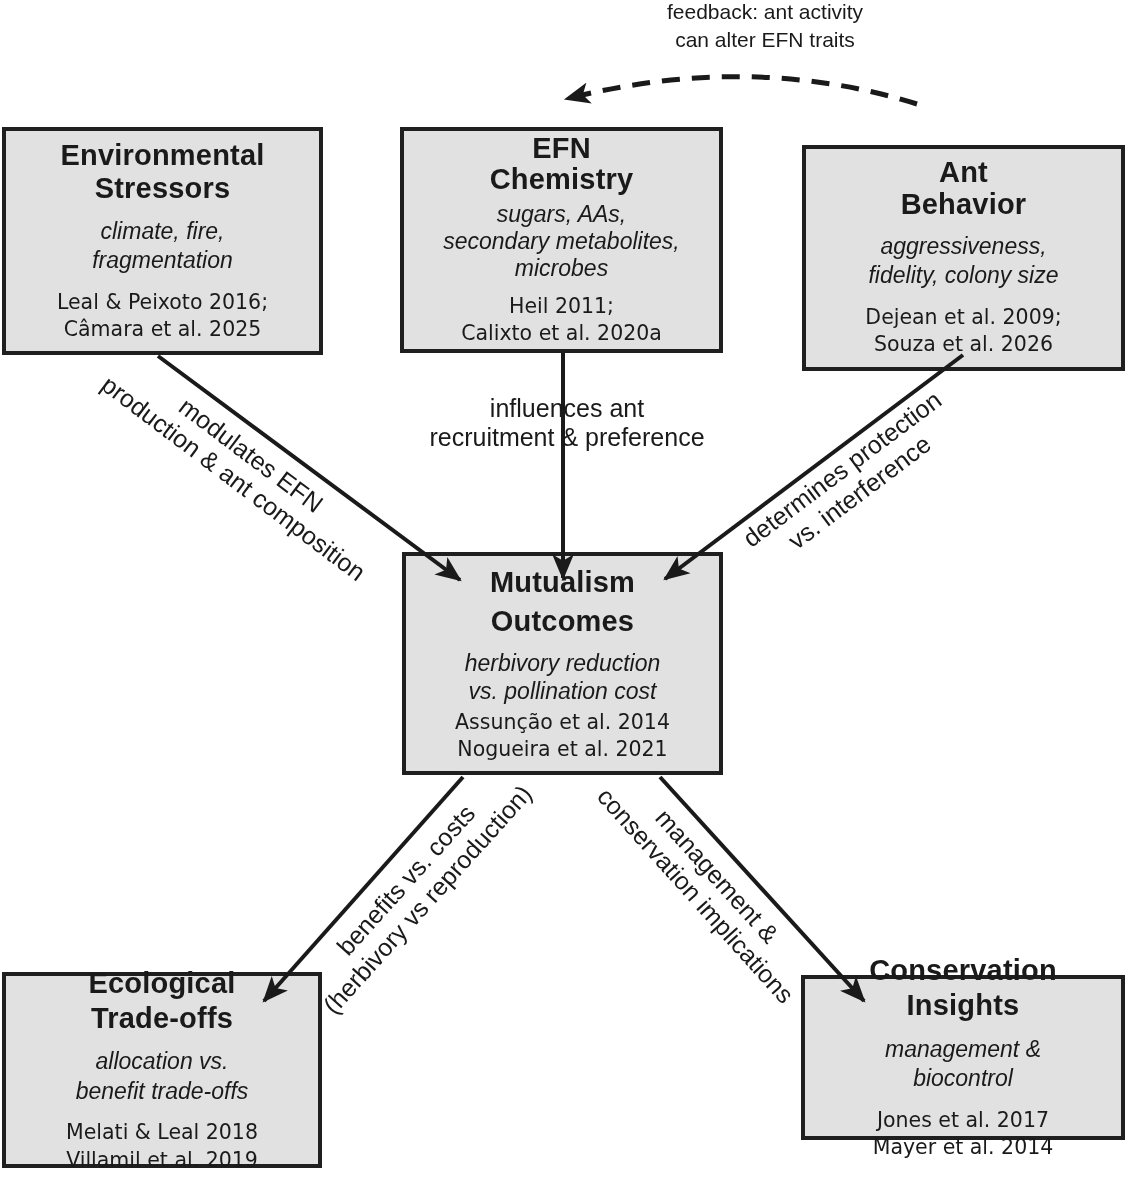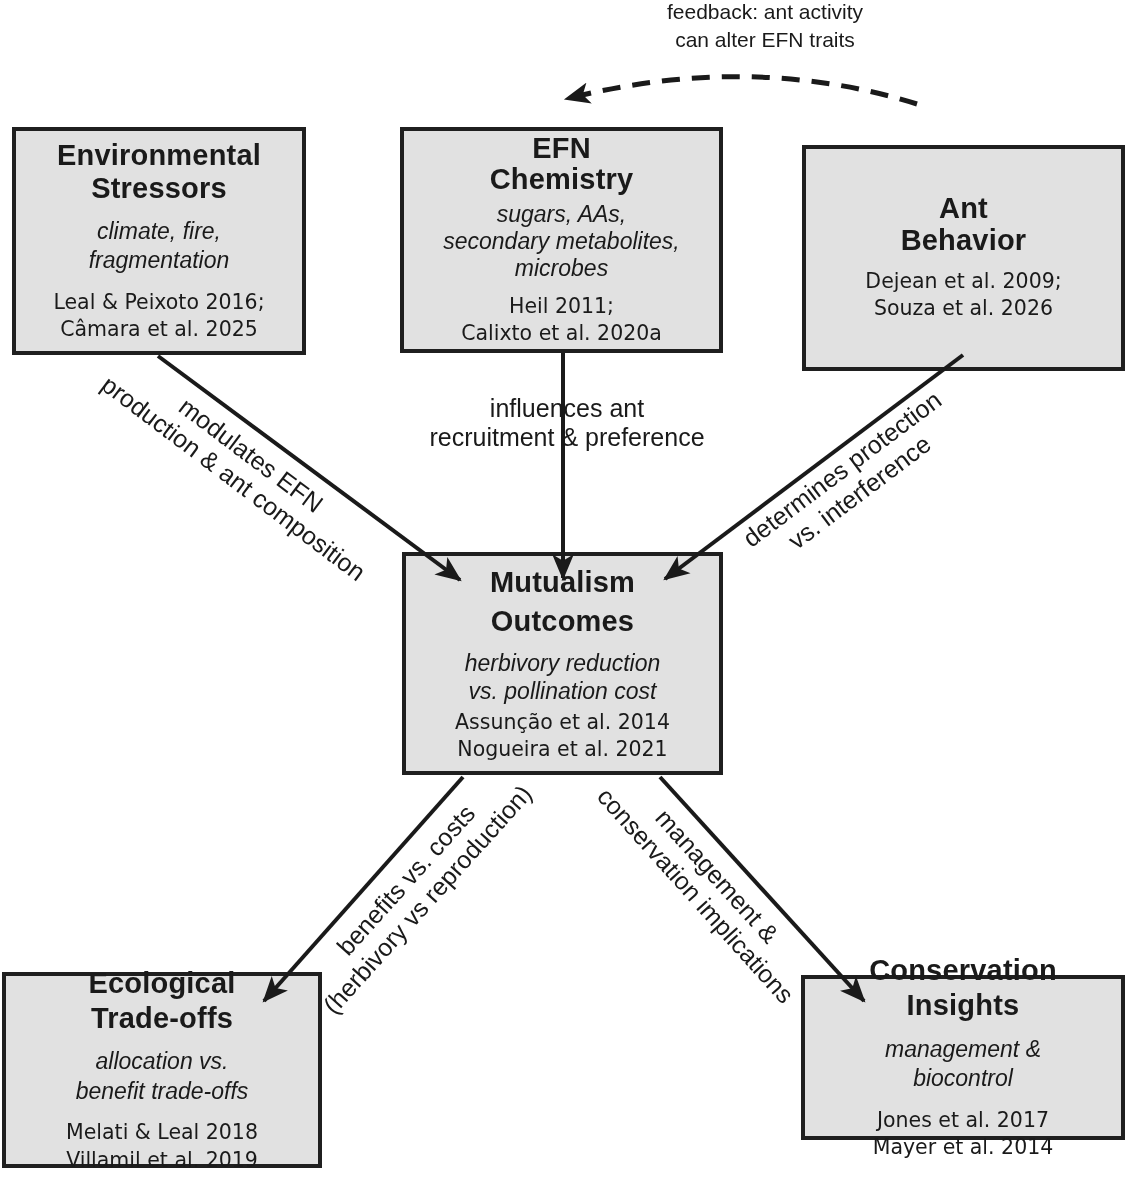--- a/index.html
+++ b/index.html
@@ -41,21 +41,21 @@
     white-space: pre-line;
     margin-bottom: 13px;
   }
   .node-refs {
     font-family: "DejaVu Sans", sans-serif;
     font-size: 20.5px;
     line-height: 1.34;
     white-space: pre-line;
   }
 
-  .node--env { left: 12px;   top: 127px; width: 294px; height: 228px; }
+  .node--env { left: 2px;   top: 127px; width: 321px; height: 228px; }
   .node--efn { left: 400px; top: 127px; width: 323px; height: 226px; }
   .node--ant { left: 802px; top: 145px; width: 323px; height: 226px; }
   .node--mut { left: 402px; top: 552px; width: 321px; height: 223px; }
   .node--eco { left: 2px;   top: 972px; width: 320px; height: 196px; }
   .node--con { left: 801px; top: 975px; width: 324px; height: 165px; }
 
   .node--efn .node-title { line-height: 1.08; margin-bottom: 6px; }
   .node--efn .node-subtitle { line-height: 1.18; margin-bottom: 10px; }
   .node--ant .node-title { line-height: 1.08; }
   .node--mut .node-title { line-height: 1.33; margin-bottom: 8px; }
@@ -124,20 +124,22 @@
     <div class="node-subtitle">sugars, AAs,
 secondary metabolites,
 microbes</div>
     <div class="node-refs">Heil 2011;
 Calixto et al. 2020a</div>
   </div>
 
   <div class="node node--ant">
     <div class="node-title">Ant
 Behavior</div>
+    <div class="node-subtitle">aggressiveness,
+fidelity, colony size</div>
     <div class="node-refs">Dejean et al. 2009;
 Souza et al. 2026</div>
   </div>
 
   <div class="node node--mut">
     <div class="node-title">Mutualism
 Outcomes</div>
     <div class="node-subtitle">herbivory reduction
 vs. pollination cost</div>
     <div class="node-refs">Assunção et al. 2014

